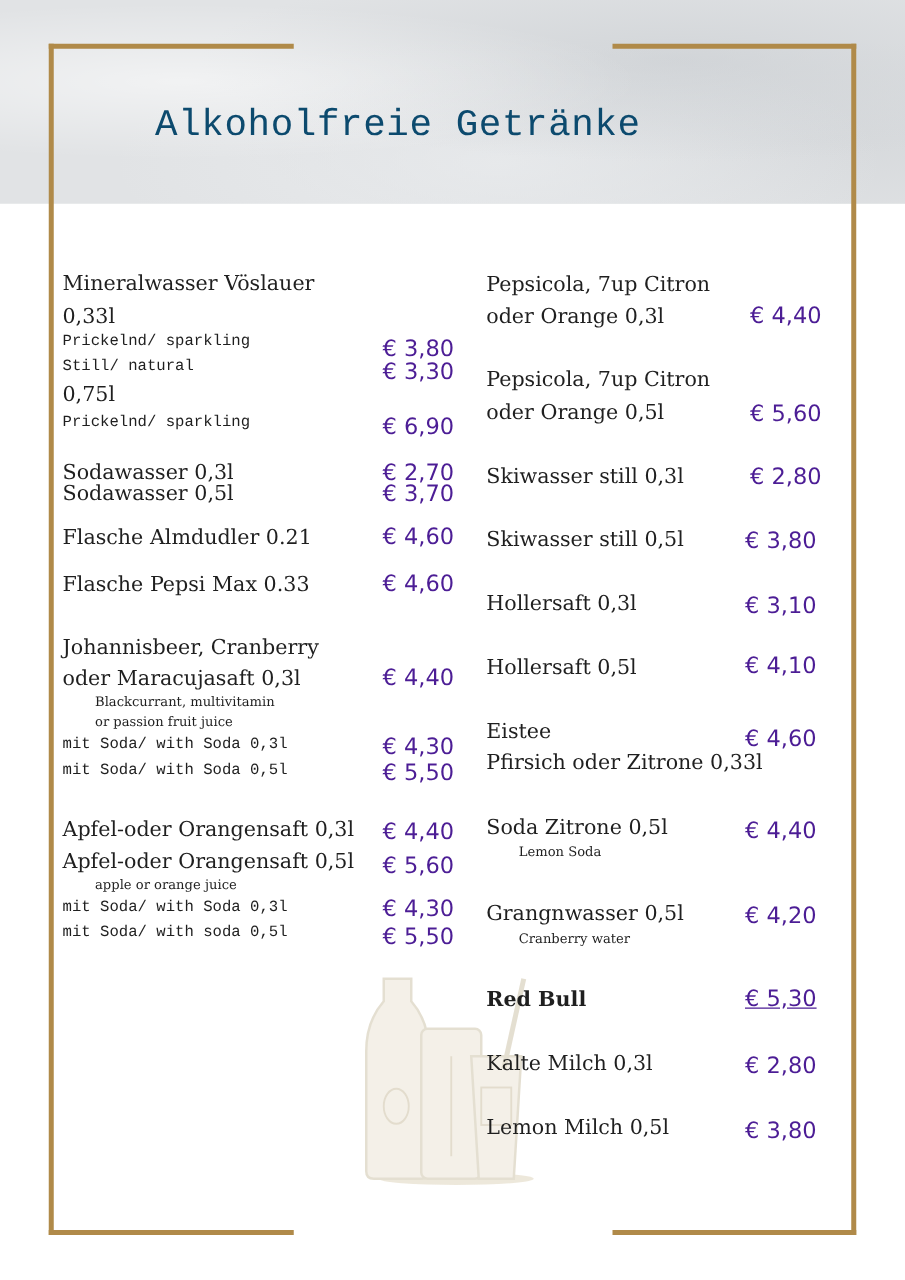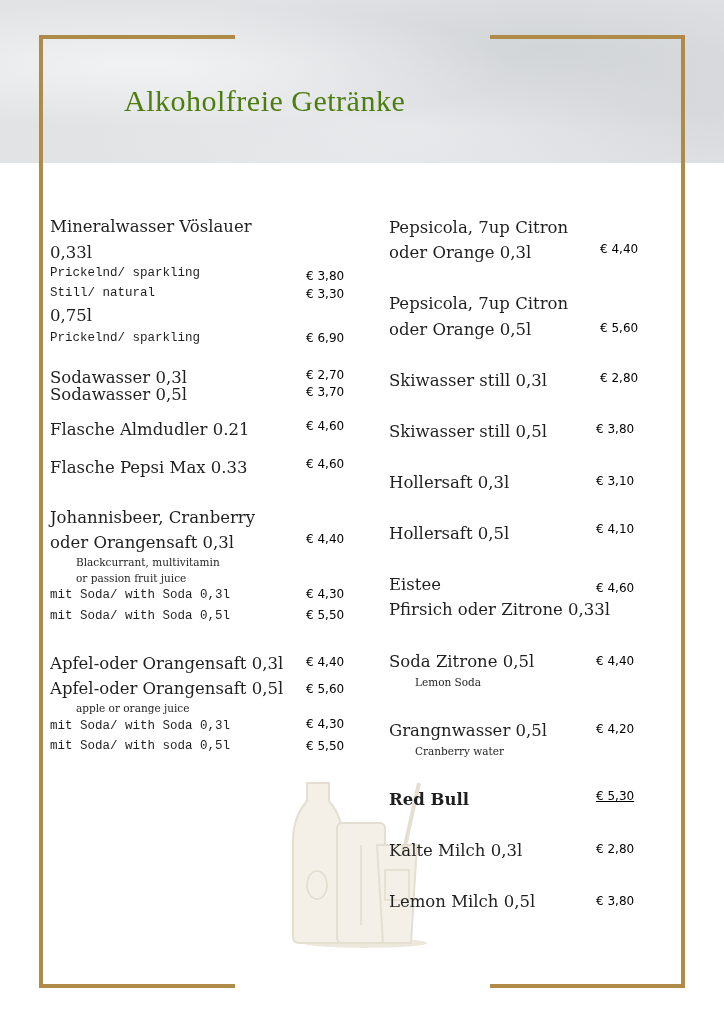--- a/index.html
+++ b/index.html
@@ -13,29 +13,29 @@
         radial-gradient(ellipse at 75% 30%, rgba(200,204,208,0.6), rgba(200,204,208,0) 50%),
         radial-gradient(ellipse at 55% 80%, rgba(235,237,239,0.7), rgba(235,237,239,0) 55%),
         radial-gradient(ellipse at 90% 70%, rgba(210,213,216,0.7), rgba(210,213,216,0) 50%),
         #e1e3e5;
     }
 
     .frame-seg { position: absolute; background: #b08a49; }
 
     .title {
       position: absolute; left: 124px; top: 84px;
-      font-family: Liberation Serif, serif; font-size: 30px; color: #4d7c0f;
+      font-family: Liberation Mono, monospace; font-size: 30px; color: #0c4a6e;
       letter-spacing: 0.5px; white-space: nowrap;
     }
 
     .txt { position: absolute; white-space: nowrap; color: #1f1f1f; }
     .big { font-family: "DejaVu Serif", serif; font-size: 16.5px; }
     .small { font-family: Liberation Mono, monospace; font-size: 12.5px; }
     .tiny { font-family: "DejaVu Serif", serif; font-size: 10.5px; margin-left: 26px; }
-    .price { font-family: "DejaVu Sans", sans-serif; font-size: 12px; color: #000000; }
+    .price { font-family: "DejaVu Sans", sans-serif; font-size: 18px; color: #4c1d95; }
 
     .illustration { position: absolute; left: 285px; top: 775px; width: 160px; height: 175px; opacity: 0.9; }
   </style>
 </head>
 <body>
 
 <div class="header-bg"></div>
 
 <div class="frame-seg" style="left:39px;top:35px;width:196px;height:4px;"></div>
 <div class="frame-seg" style="left:490px;top:35px;width:195px;height:4px;"></div>
@@ -76,21 +76,21 @@
 <div class="txt big" style="left:50px;top:385px;">Sodawasser 0,5l</div>
 <div class="txt price" style="left:306px;top:385px;">€ 3,70</div>
 
 <div class="txt big" style="left:50px;top:420px;">Flasche Almdudler 0.21</div>
 <div class="txt price" style="left:306px;top:419px;">€ 4,60</div>
 
 <div class="txt big" style="left:50px;top:458px;">Flasche Pepsi Max 0.33</div>
 <div class="txt price" style="left:306px;top:457px;">€ 4,60</div>
 
 <div class="txt big" style="left:50px;top:508px;">Johannisbeer, Cranberry</div>
-<div class="txt big" style="left:50px;top:533px;">oder Orangensaft 0,3l</div>
+<div class="txt big" style="left:50px;top:533px;">oder Maracujasaft 0,3l</div>
 <div class="txt price" style="left:306px;top:532px;">€ 4,40</div>
 <div class="txt tiny" style="left:50px;top:556px;">Blackcurrant, multivitamin</div>
 <div class="txt tiny" style="left:50px;top:572px;">or passion fruit juice</div>
 <div class="txt small" style="left:50px;top:588px;">mit Soda/ with Soda 0,3l</div>
 <div class="txt price" style="left:306px;top:587px;">€ 4,30</div>
 <div class="txt small" style="left:50px;top:609px;">mit Soda/ with Soda 0,5l</div>
 <div class="txt price" style="left:306px;top:608px;">€ 5,50</div>
 
 <div class="txt big" style="left:50px;top:654px;">Apfel-oder Orangensaft 0,3l</div>
 <div class="txt price" style="left:306px;top:655px;">€ 4,40</div>

